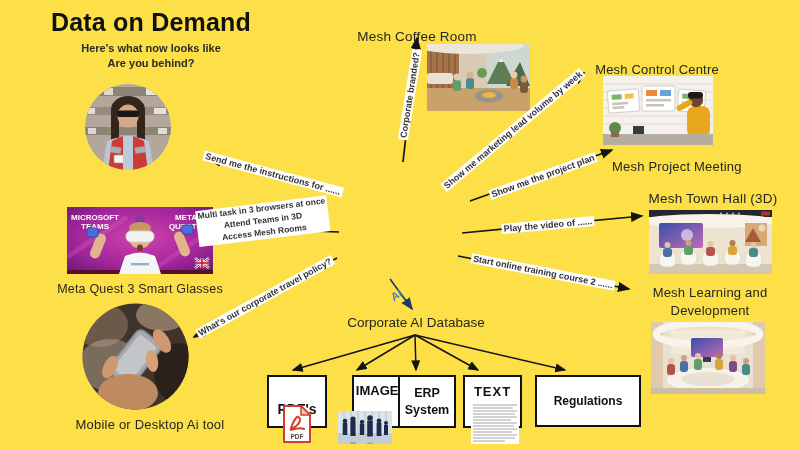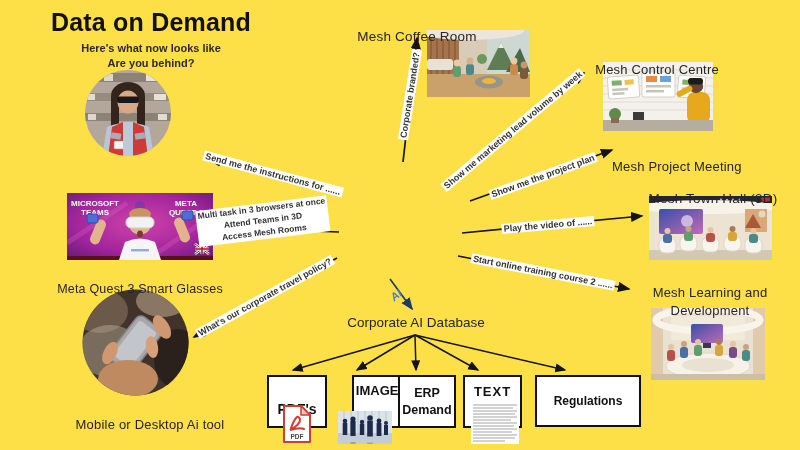--- a/index.html
+++ b/index.html
@@ -1,20 +1,20 @@
 <!DOCTYPE html>
 <html><head>
 <meta charset="utf-8">
 <style>
   html,body{margin:0;padding:0;background:#fff;}
   .canvas{position:relative;width:800px;height:450px;background:#fde047;overflow:hidden;
           font-family:Liberation Sans, sans-serif;color:#222;}
   .abs{position:absolute;}
   .lines-svg{position:absolute;left:0;top:0;z-index:2;pointer-events:none;}
-  .img-box{position:absolute;z-index:1;}
+  .img-box{position:absolute;z-index:1;margin-top:14px;}
   .title-block{left:40px;top:8px;width:222px;text-align:center;z-index:3;}
   .title-main{font-size:25px;font-weight:800;letter-spacing:0.2px;color:#111;}
   .title-sub{font-size:11px;font-weight:700;color:#2a2a2a;line-height:1.35;margin-top:4px;}
   .node-label{position:absolute;z-index:3;text-align:center;font-size:13px;font-weight:500;
               color:#252525;letter-spacing:0.2px;margin-top:18px;}
   .center-circle{position:absolute;left:338px;top:163px;width:114px;height:114px;border-radius:50%;
                  background:#fff;border:2px solid #111;z-index:2;display:flex;flex-direction:column;
                  align-items:center;justify-content:center;font-size:16px;font-weight:700;color:#1a1a1a;
                  line-height:1.5;}
   .arrow-label{position:absolute;z-index:3;font-size:9px;font-weight:600;color:#333;
@@ -330,21 +330,21 @@
 
   <div class="db-box" style="left:267px;width:60px;">
     <div class="bl" style="margin-top:24px;font-size:14px;">PDF's</div>
   </div>
   <div class="db-box" style="left:352px;width:59px;">
     <div class="bl" style="margin-top:6px;font-size:13px;">IMAGES</div>
   </div>
   <div class="db-box" style="left:398px;width:58px;display:flex;flex-direction:column;justify-content:center;">
     <div class="bl" style="font-size:12.5px;line-height:1.35;">
       <div>ERP</div>
-      <div>Demand</div>
+      <div>System</div>
     </div>
   </div>
   <div class="db-box" style="left:463px;width:59px;">
     <div class="bl" style="margin-top:7px;font-size:13px;letter-spacing:1px;">TEXT</div>
   </div>
   <div class="db-box" style="left:535px;width:106px;height:52px;display:flex;align-items:center;justify-content:center;">
     <div class="bl" style="font-size:12px;">Regulations</div>
   </div>
 
   <div class="abs" style="left:280px;top:404px;z-index:4;">

